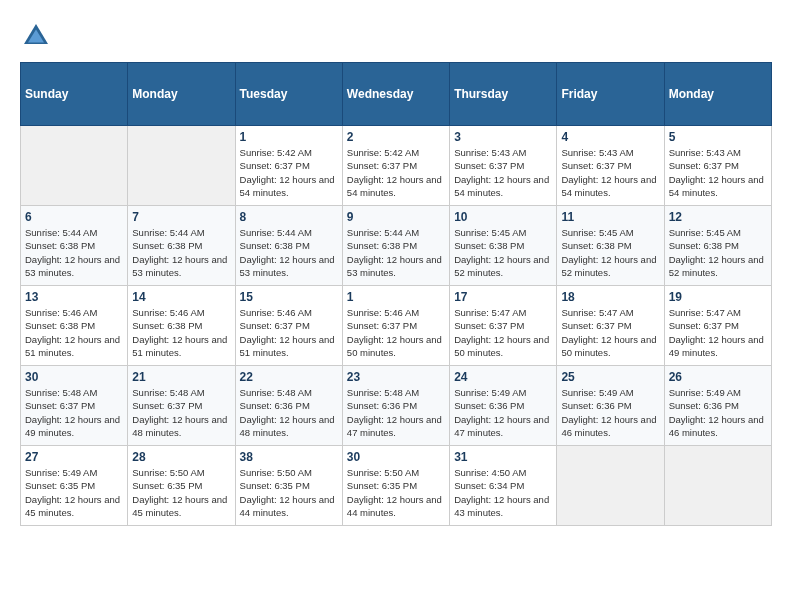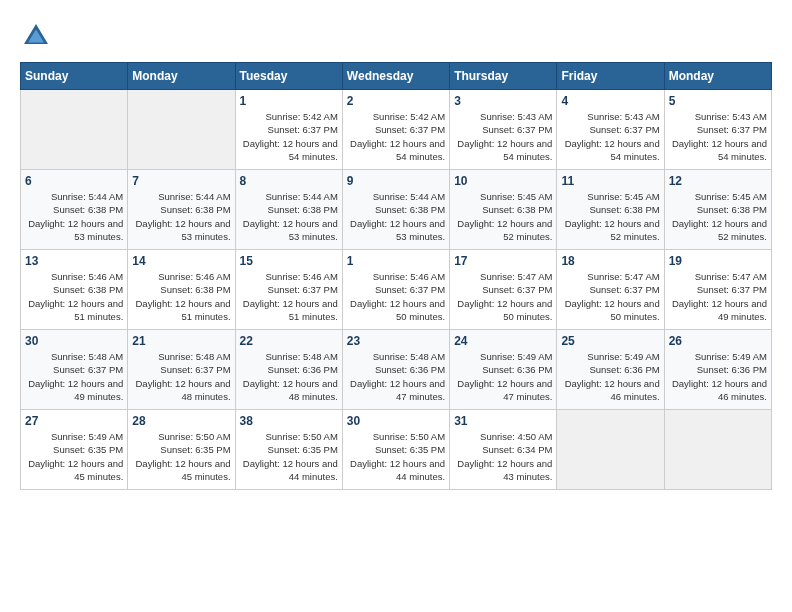--- a/index.html
+++ b/index.html
@@ -51,21 +51,21 @@
     table {
       width: 100%;
       border-collapse: collapse;
       table-layout: fixed;
     }
     thead th {
       background: #2a6496;
       color: #fff;
       font-size: 12px;
       font-weight: bold;
-      padding: 6px 4px;
+      padding: 24px 4px;
       text-align: left;
       border: 1px solid #1a4a7a;
     }
     tbody td {
       border: 1px solid #ccc;
       vertical-align: top;
       padding: 4px;
       font-size: 10px;
       color: #333;
       height: 80px;
@@ -78,21 +78,20 @@
       font-size: 12px;
       font-weight: bold;
       color: #1a3a5c;
       display: block;
       margin-bottom: 2px;
     }
     .day-info {
       font-size: 9.5px;
       color: #333;
       line-height: 1.4;
-      text-align: right;
     }
     .empty-cell {
       background: #f0f0f0 !important;
     }
   </style>
 </head>
 <body>
 
 <div class="header">
   <div class="logo">

